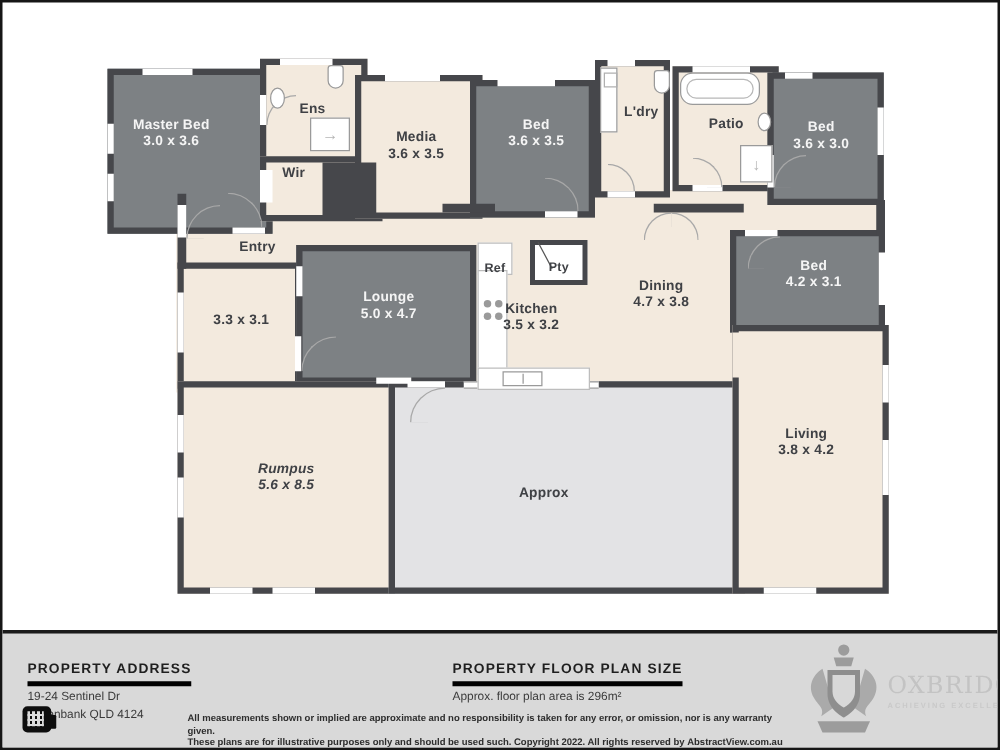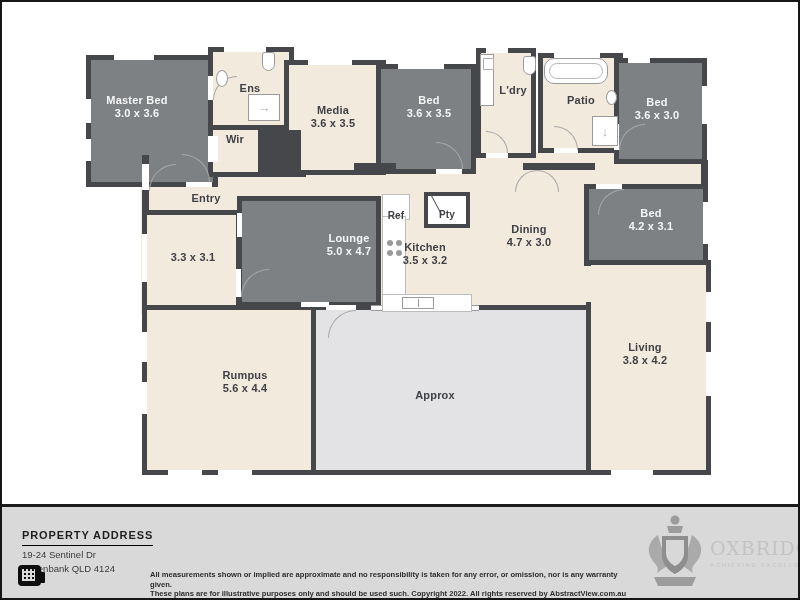--- a/index.html
+++ b/index.html
@@ -43,21 +43,21 @@
             font-size:11px; line-height:13px; color:#3f4145; font-weight:700;
             letter-spacing:0.2px; white-space:nowrap; }
   .rlabel span { display:block; }
   .rlabel.light { color:#f5f5f5; font-weight:600; }
 
   
   .separator { position:absolute; left:0; top:502px; width:796px; height:3px; background:#1b1b1b; }
   .footer { position:absolute; left:0; top:505px; width:796px; height:91px; background:#d9d9d9; }
   .f-col { position:absolute; top:10px; }
   .f-head { display:inline-block; font-size:11px; font-weight:700; letter-spacing:0.9px;
-            color:#1f1f1f; border-bottom:1px solid #000000; padding-bottom:4px;margin-top:12px; }
+            color:#1f1f1f; border-bottom:4px solid #000000; padding-bottom:4px;margin-top:12px; }
   .f-line { font-size:9.5px; color:#3a3a3a; margin-top:3px; font-weight:500; }
   .d-row { display:flex; align-items:center; gap:6px; margin-top:4px; font-size:9.5px; color:#333; font-weight:500; }
   .bed-ic { width:15px; height:10px; border:1px solid #555; border-radius:2px; position:relative; }
   .bed-ic::before { content:""; position:absolute; left:1px; top:1px; width:4px; height:3px; border:1px solid #555; }
   .bath-ic { width:14px; height:9px; border:1px solid #555; border-radius:0 0 5px 5px; position:relative; }
   .bath-ic::before { content:""; position:absolute; left:-2px; top:-3px; width:9px; height:2px; background:#555; }
 
   .av-logo { position:absolute; left:16px; top:58px; display:flex; align-items:center; }
   .av-icon { width:23px; height:21px; background:#0e0e0e; border-radius:4px; position:relative; margin-right:6px; }
   .av-icon::before { content:""; position:absolute; left:4px; top:4px; right:6px; bottom:5px;
@@ -217,41 +217,41 @@
     <div class="rlabel light" style="left:565px;top:176px;">
       <span>Bed</span>
       <span>4.2 x 3.1</span>
     </div>
     <div class="rlabel" style="left:120px;top:154px;">
       <span>Entry</span>
     </div>
     <div class="rlabel" style="left:107px;top:213px;">
       <span>3.3 x 3.1</span>
     </div>
-    <div class="rlabel light" style="left:225px;top:201px;margin-left:38px;">
+    <div class="rlabel light" style="left:225px;top:201px;">
       <span>Lounge</span>
       <span>5.0 x 4.7</span>
     </div>
     <div class="rlabel" style="left:310px;top:171px;font-size:10px;">
       <span>Ref</span>
     </div>
     <div class="rlabel" style="left:361px;top:170px;font-size:10px;">
       <span>Pty</span>
     </div>
     <div class="rlabel" style="left:339px;top:210px;">
       <span>Kitchen</span>
       <span>3.5 x 3.2</span>
     </div>
     <div class="rlabel" style="left:443px;top:192px;">
       <span>Dining</span>
-      <span>4.7 x 3.0</span>
-    </div>
-    <div class="rlabel" style="left:159px;top:338px;">
+      <span>4.7 x 3.8</span>
+    </div>
+    <div class="rlabel" style="left:143px;top:338px;font-style:italic;">
       <span>Rumpus</span>
-      <span>5.6 x 4.4</span>
+      <span>5.6 x 8.5</span>
     </div>
     <div class="rlabel" style="left:349px;top:351px;">
       <span>Approx</span>
     </div>
     <div class="rlabel" style="left:559px;top:310px;">
       <span>Living</span>
       <span>3.8 x 4.2</span>
     </div>
   </div>
 
@@ -259,20 +259,22 @@
   <div class="footer">
 
     <div class="f-col" style="left:20px;">
       <div class="f-head">PROPERTY ADDRESS</div>
       <div class="f-line">19-24 Sentinel Dr</div>
       <div class="f-line">Greenbank QLD 4124</div>
     </div>
 
 
     <div class="f-col" style="left:360px;">
+      <div class="f-head">PROPERTY FLOOR PLAN SIZE</div>
+      <div class="f-line">Approx. floor plan area is 296m²</div>
     </div>
 
     <div class="av-logo">
       <div class="av-icon"></div>
     </div>
 
     <div class="disclaimer">
       <span>All measurements shown or implied are approximate and no responsibility is taken for any error, or omission, nor is any warranty given.</span><br>
       <span>These plans are for illustrative purposes only and should be used such. Copyright 2022. All rights reserved by </span><span class="brand">AbstractView.com.au</span>
     </div>

